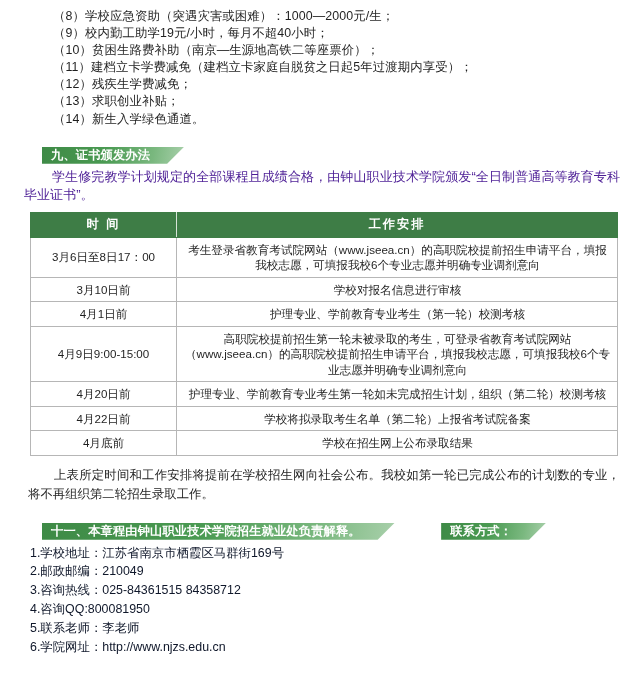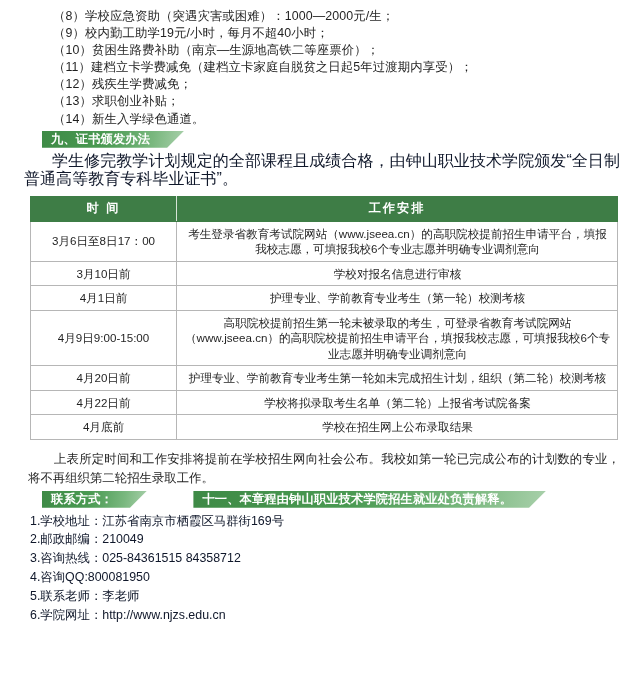--- a/index.html
+++ b/index.html
@@ -39,21 +39,21 @@
   }
 
   .top-block {
     padding-top: 8px;
   }
 
   
   .banner {
     position: relative;
     height: 17px;
-    margin-top: 3px;
+    margin-top: 19px;
     margin-left: 42px;
     display: inline-block;
     vertical-align: top;
   }
   .banner-shape {
     position: relative;
     height: 17px;
     background: linear-gradient(100deg, #3e8a46 0%, #4a9a52 45%, #7ab87f 78%, #a9d0ab 100%);
     -webkit-clip-path: polygon(0 0, 100% 0, calc(100% - 17px) 100%, 0 100%);
     clip-path: polygon(0 0, 100% 0, calc(100% - 17px) 100%, 0 100%);
@@ -65,23 +65,23 @@
     font-size: 12.2px;
     font-weight: bold;
     padding-left: 9px;
     padding-right: 34px;
     white-space: nowrap;
     letter-spacing: 0.2px;
     line-height: 17px;
   }
 
   .para {
-    font-size: 16px;
+    font-size: 13px;
     line-height: 18px;
-    color: #0f172a;
+    color: #4c1d95;
     margin: 4px 24px 0 24px;
     text-indent: 28px;
     text-align: justify;
     letter-spacing: 0.05px;
   }
 
   
   .table-wrap {
     margin: 8px 0 0 30px;
     width: 587px;
@@ -217,28 +217,28 @@
         </tr>
       </tbody>
     </table>
   </div>
 
   <p class="closing">上表所定时间和工作安排将提前在学校招生网向社会公布。我校如第一轮已完成公布的计划数的专业，将不再组织第二轮招生录取工作。</p>
 
   
   <div class="banner">
     <div class="banner-shape">
-      <span class="banner-text">联系方式：</span>
+      <span class="banner-text">十一、本章程由钟山职业技术学院招生就业处负责解释。</span>
     </div>
   </div>
 
   
   <div class="banner">
     <div class="banner-shape">
-      <span class="banner-text">十一、本章程由钟山职业技术学院招生就业处负责解释。</span>
+      <span class="banner-text">联系方式：</span>
     </div>
   </div>
 
   <ul class="contact-list">
     <li>1.学校地址：江苏省南京市栖霞区马群街169号</li>
     <li>2.邮政邮编：210049</li>
     <li>3.咨询热线：025-84361515   84358712</li>
     <li>4.咨询QQ:800081950</li>
     <li>5.联系老师：李老师</li>
     <li>6.学院网址：http://www.njzs.edu.cn</li>

